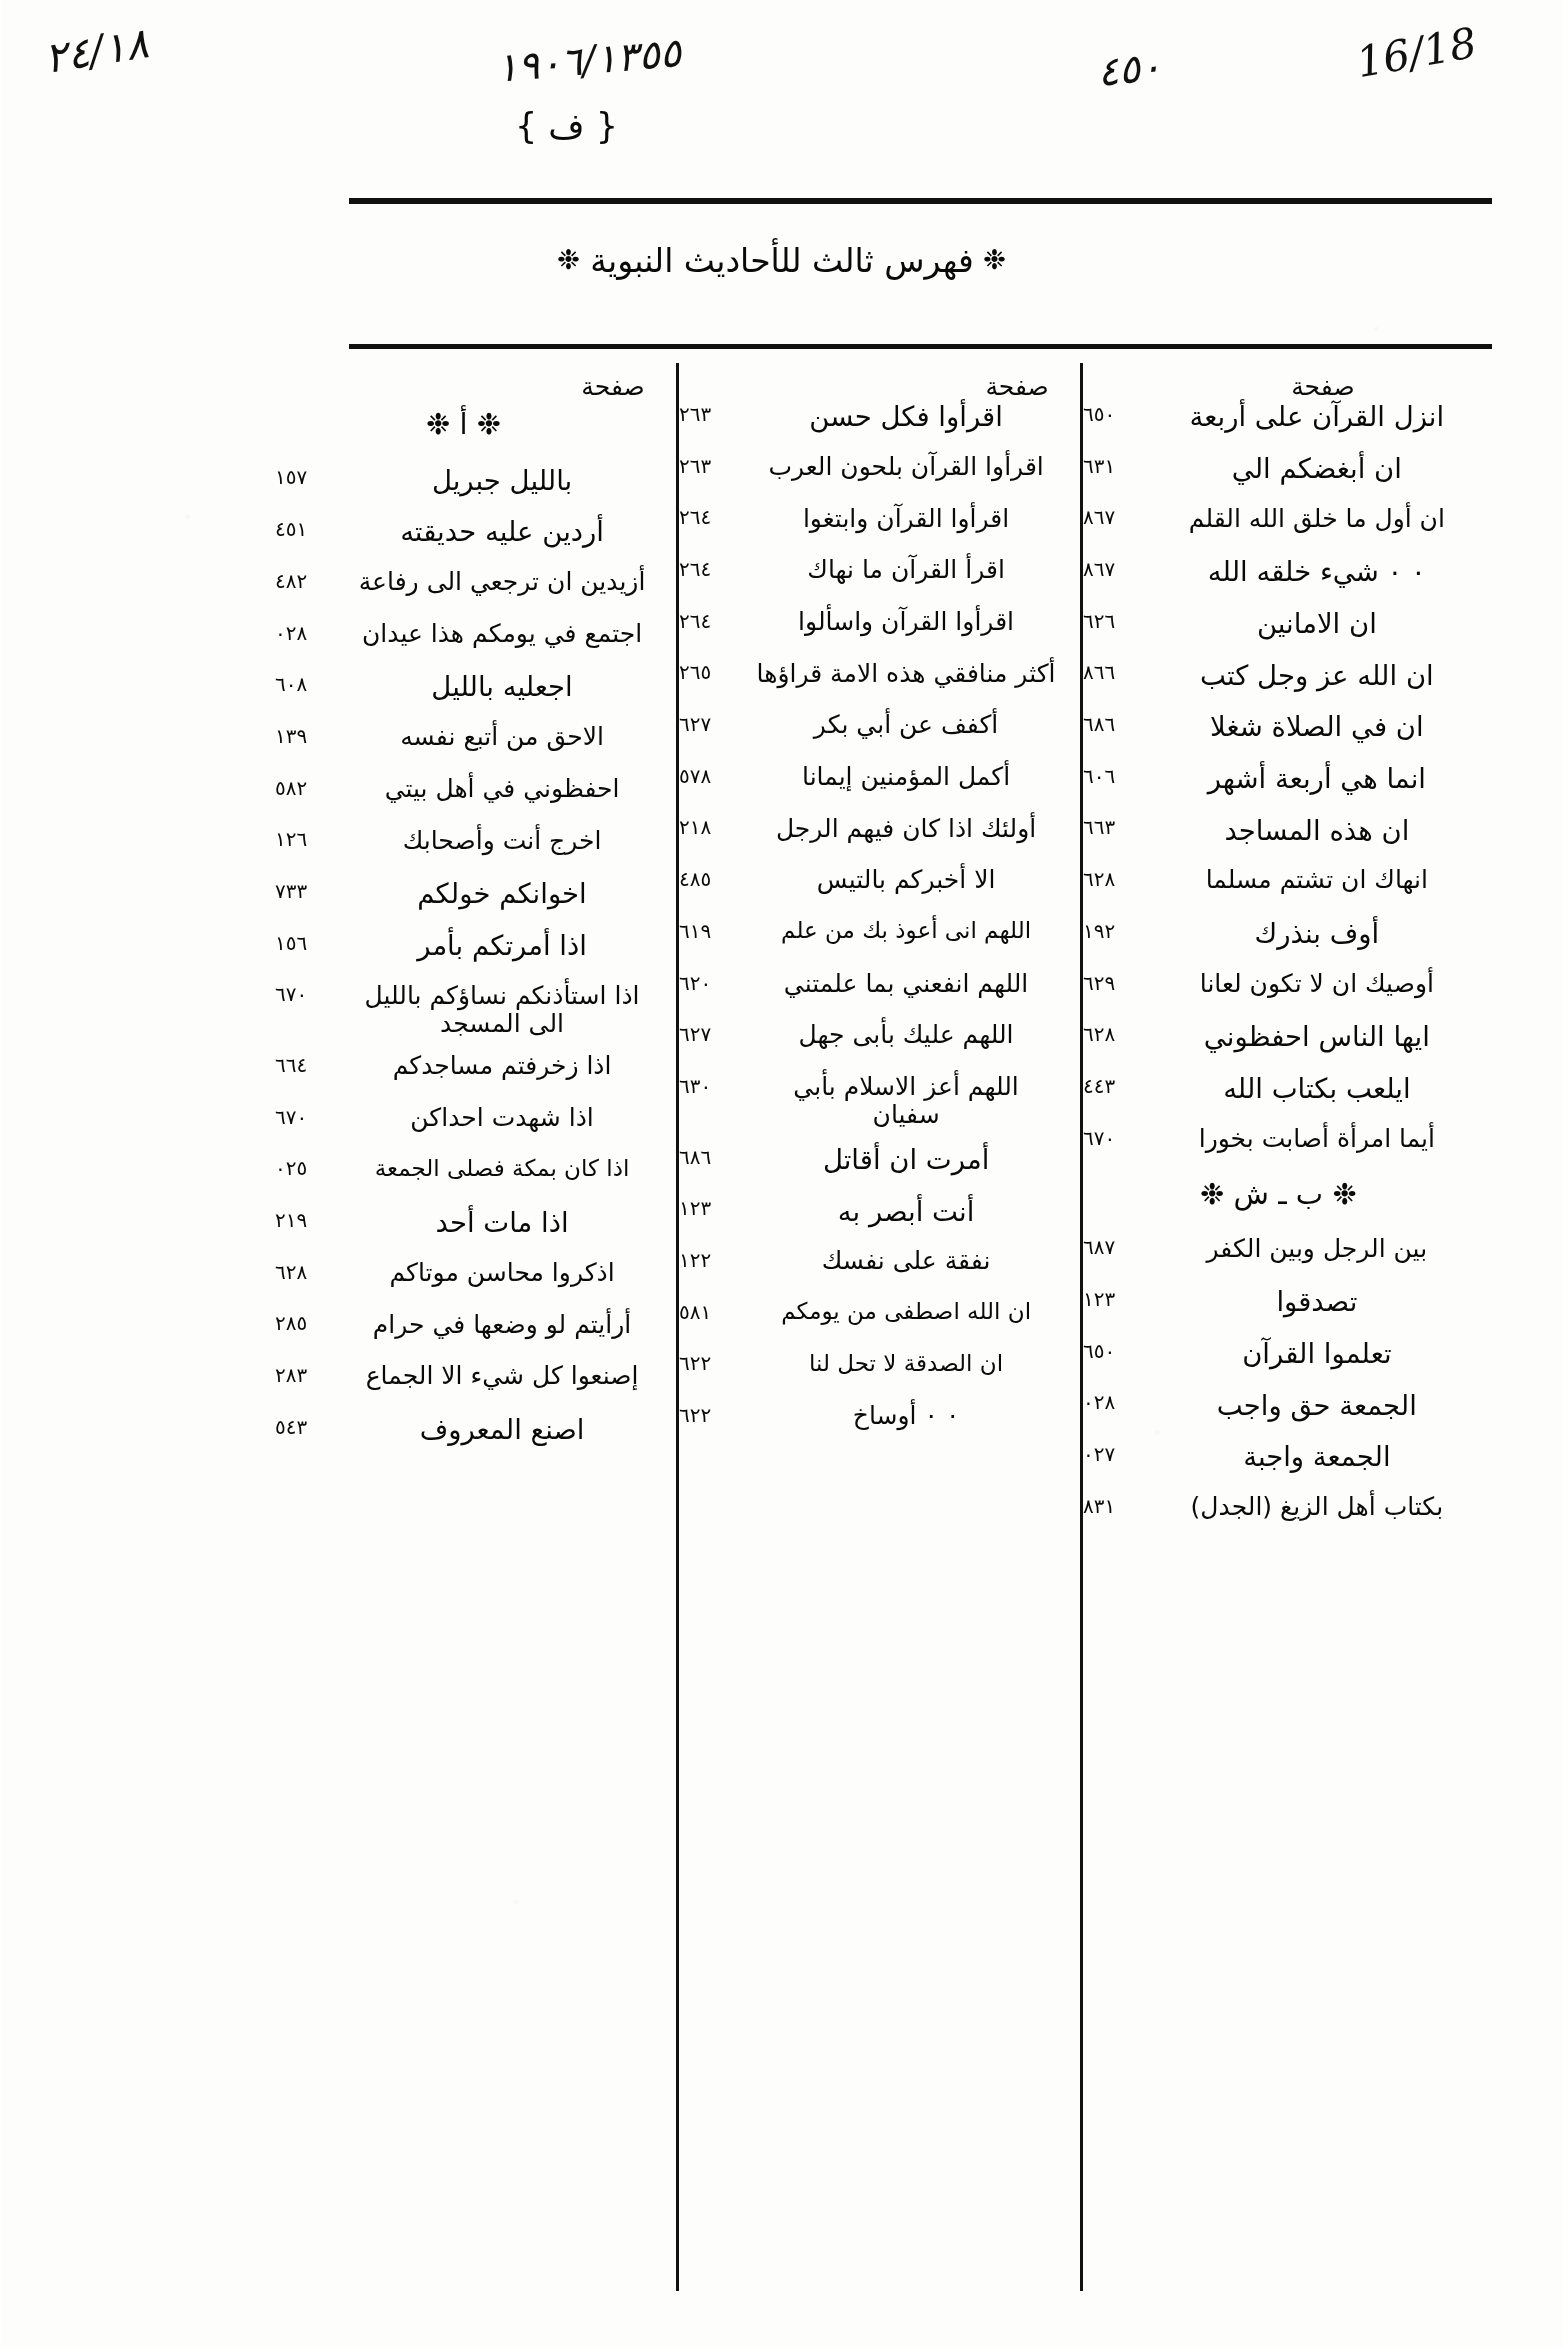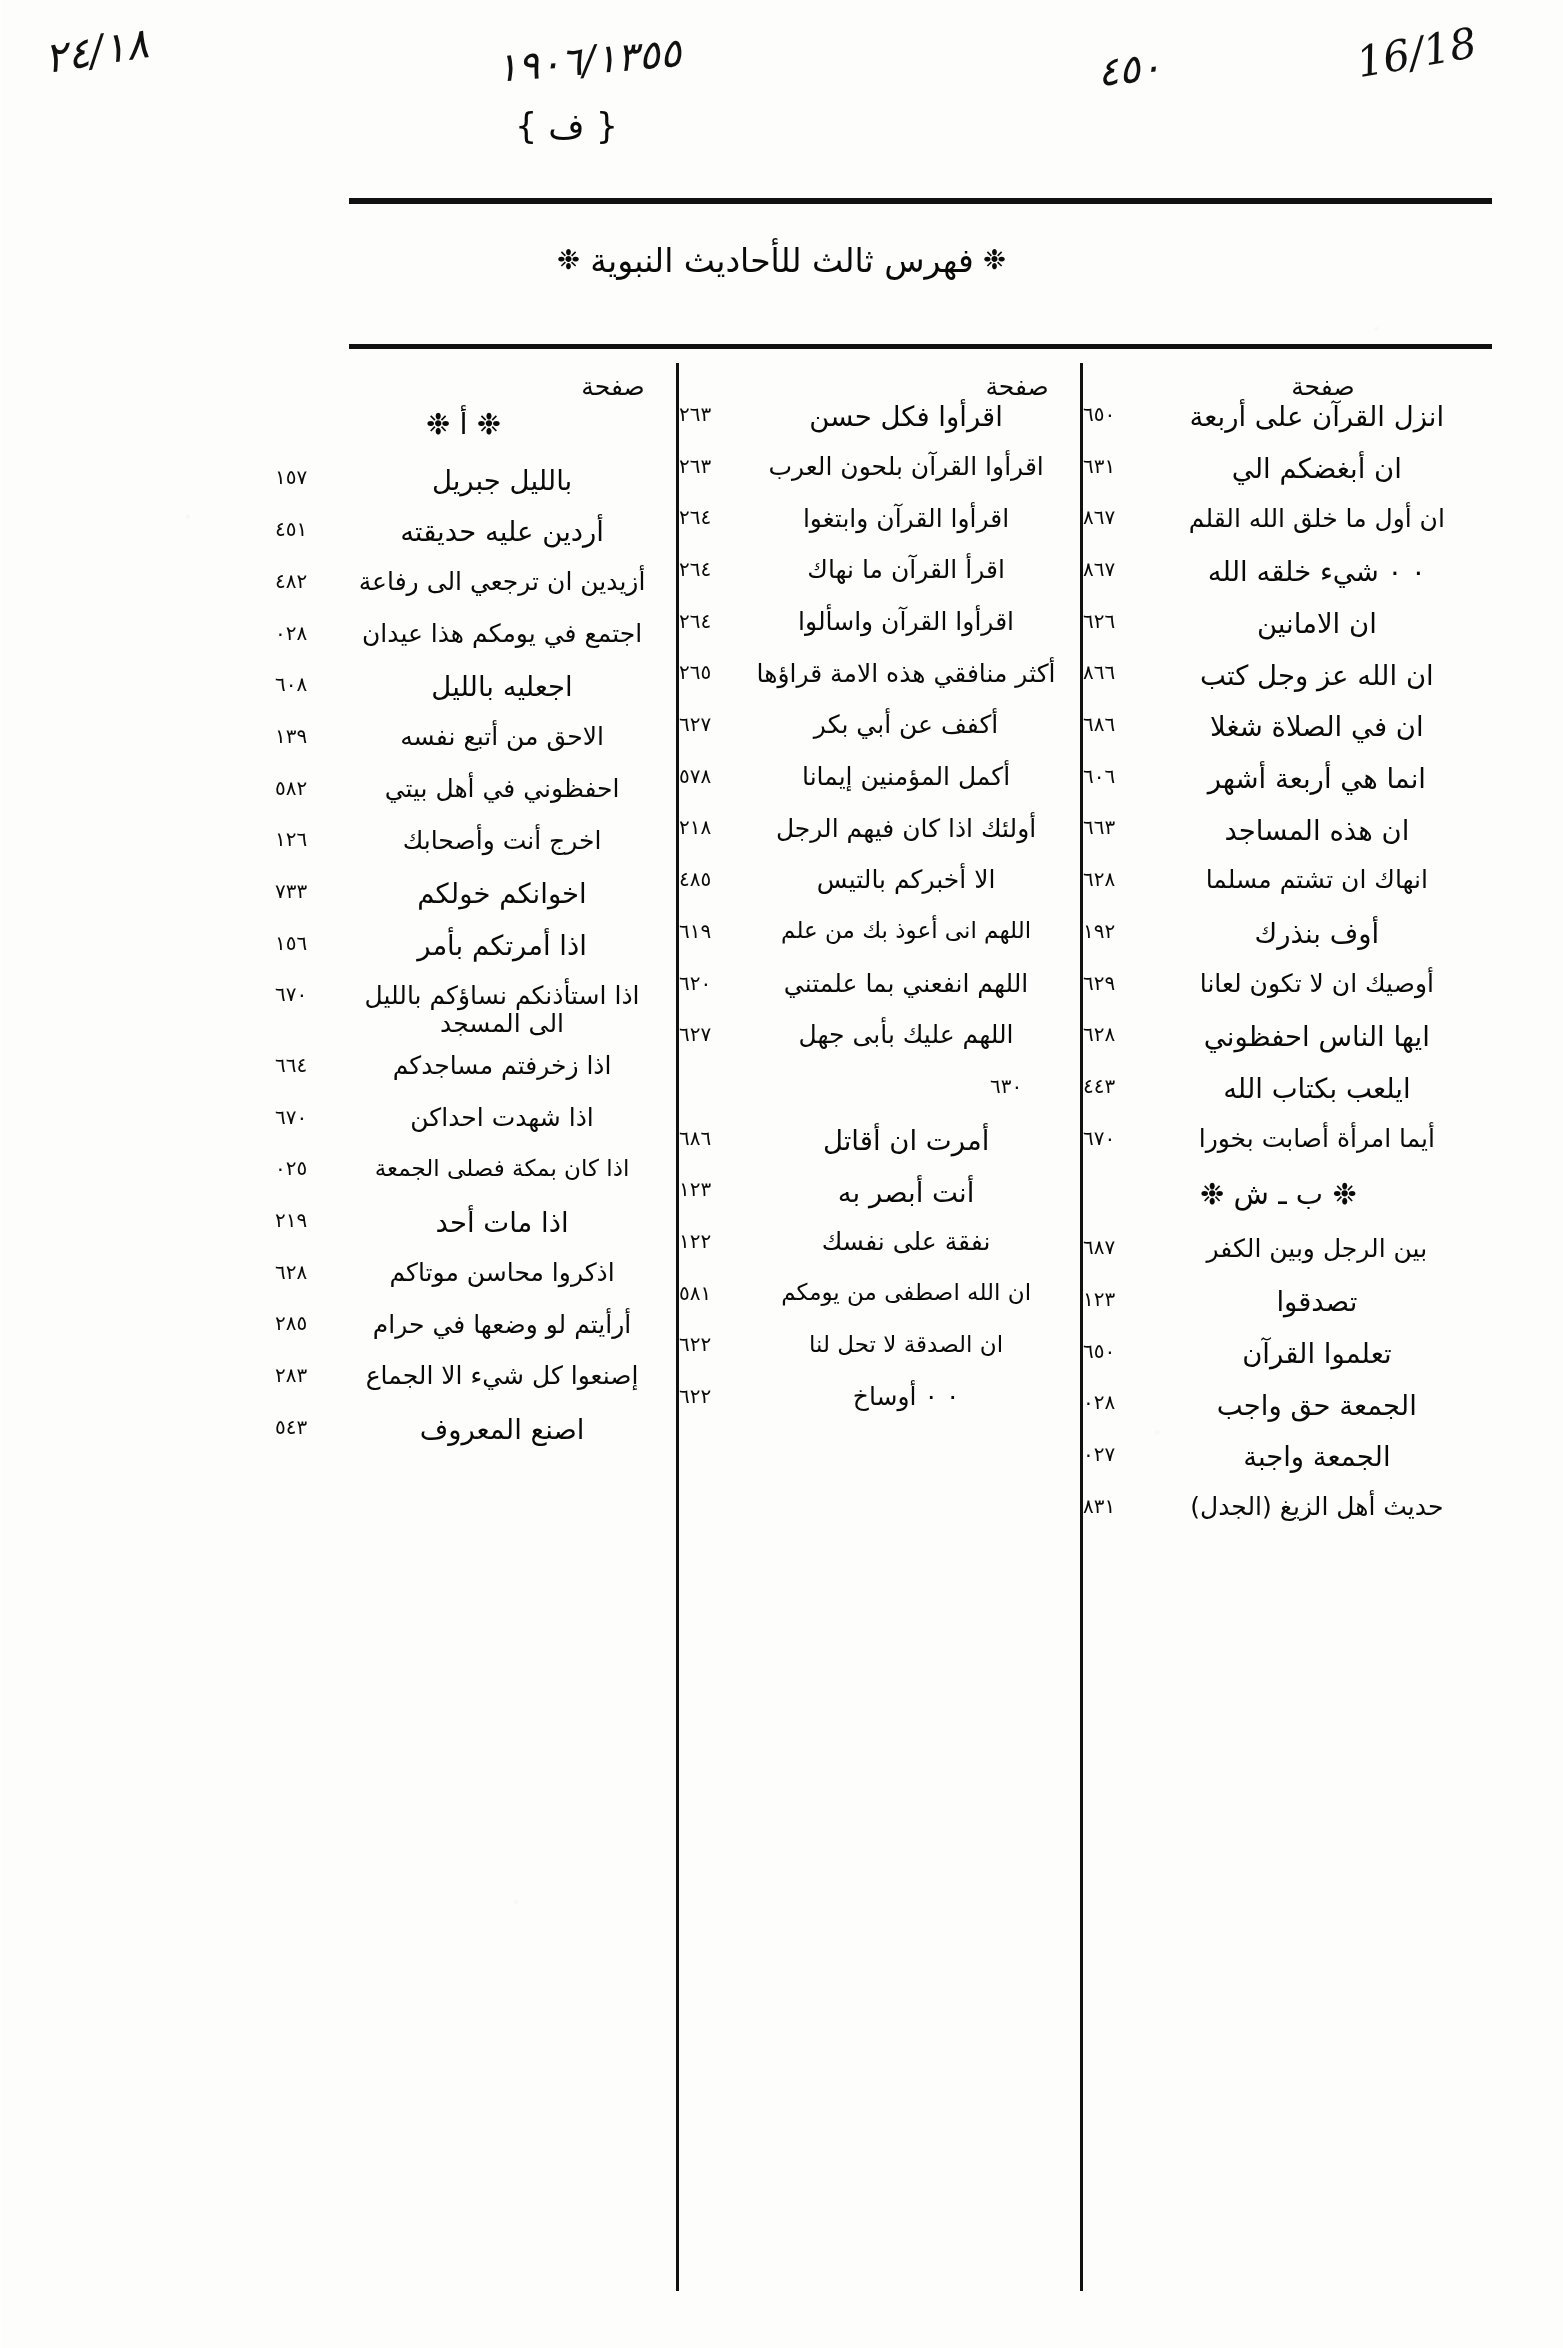--- a/index.html
+++ b/index.html
@@ -262,21 +262,21 @@
         </div>
       <div class="entry">
           <span class="txt">الجمعة حق واجب</span>
           <span class="pg">٠٢٨</span>
         </div>
       <div class="entry">
           <span class="txt">الجمعة واجبة</span>
           <span class="pg">٠٢٧</span>
         </div>
       <div class="entry small">
-          <span class="txt">حديث أهل الزيغ (الجدل)</span>
+          <span class="txt">بكتاب أهل الزيغ (الجدل)</span>
           <span class="pg">٨٣١</span>
         </div>
     </div>
 
     <div class="col col-2">
       <div class="col-head">صفحة</div>
 
       <div class="entry">
           <span class="txt">اقرأوا فكل حسن</span>
           <span class="pg">٢٦٣</span>
@@ -323,20 +323,21 @@
         </div>
       <div class="entry small">
           <span class="txt">اللهم انفعني بما علمتني</span>
           <span class="pg">٦٢٠</span>
         </div>
       <div class="entry small">
           <span class="txt">اللهم عليك بأبى جهل</span>
           <span class="pg">٦٢٧</span>
         </div>
       <div class="entry small">
+          <span class="txt">اللهم أعز الاسلام بأبي سفيان</span>
           <span class="pg">٦٣٠</span>
         </div>
       <div class="entry">
           <span class="txt">أمرت ان أقاتل</span>
           <span class="pg">٦٨٦</span>
         </div>
       <div class="entry">
           <span class="txt">أنت أبصر به</span>
           <span class="pg">١٢٣</span>
         </div>

